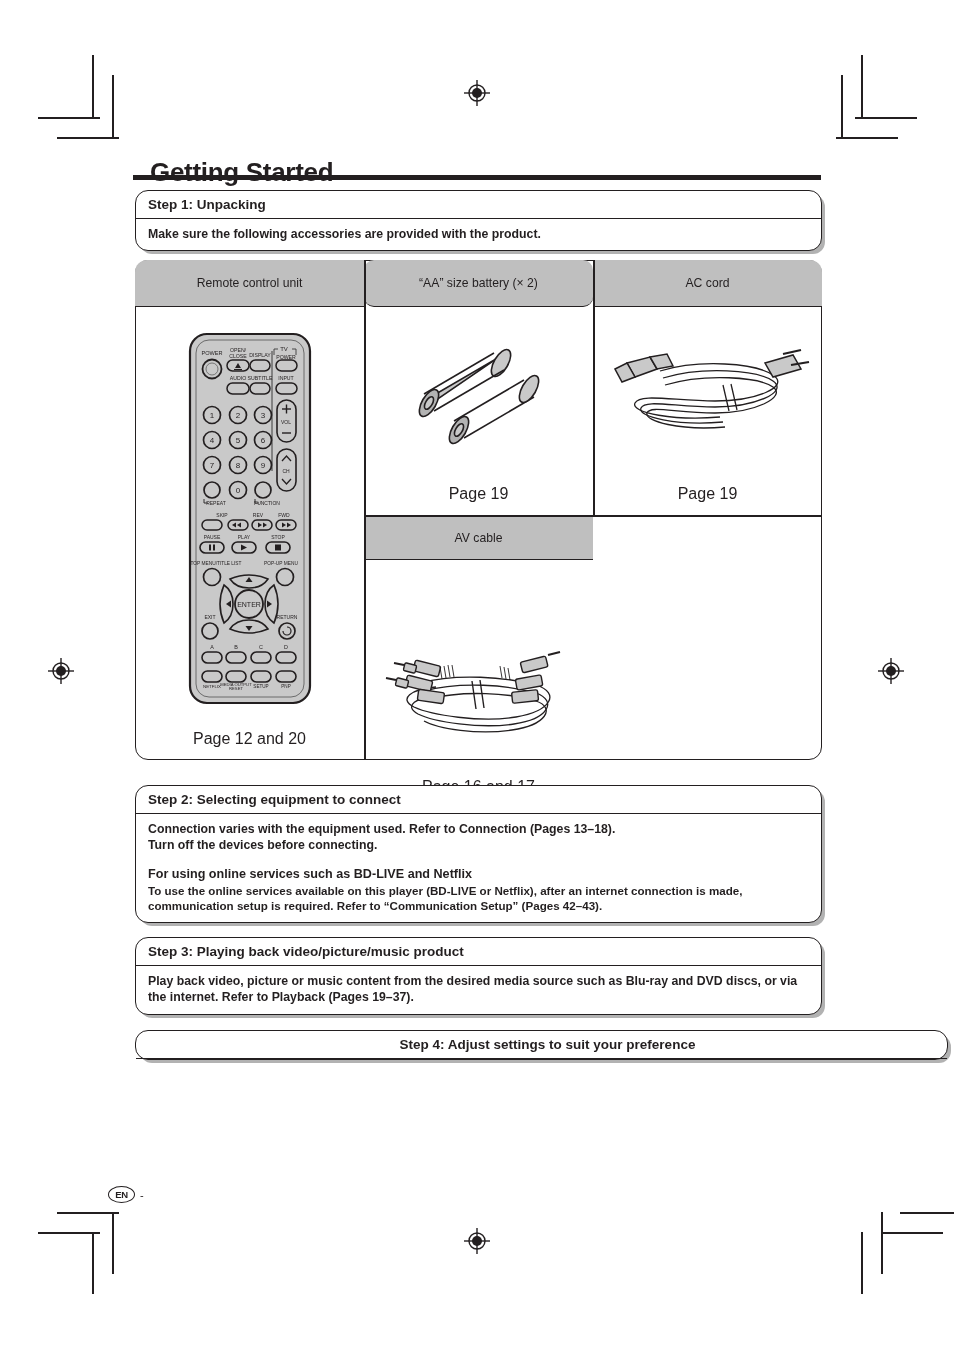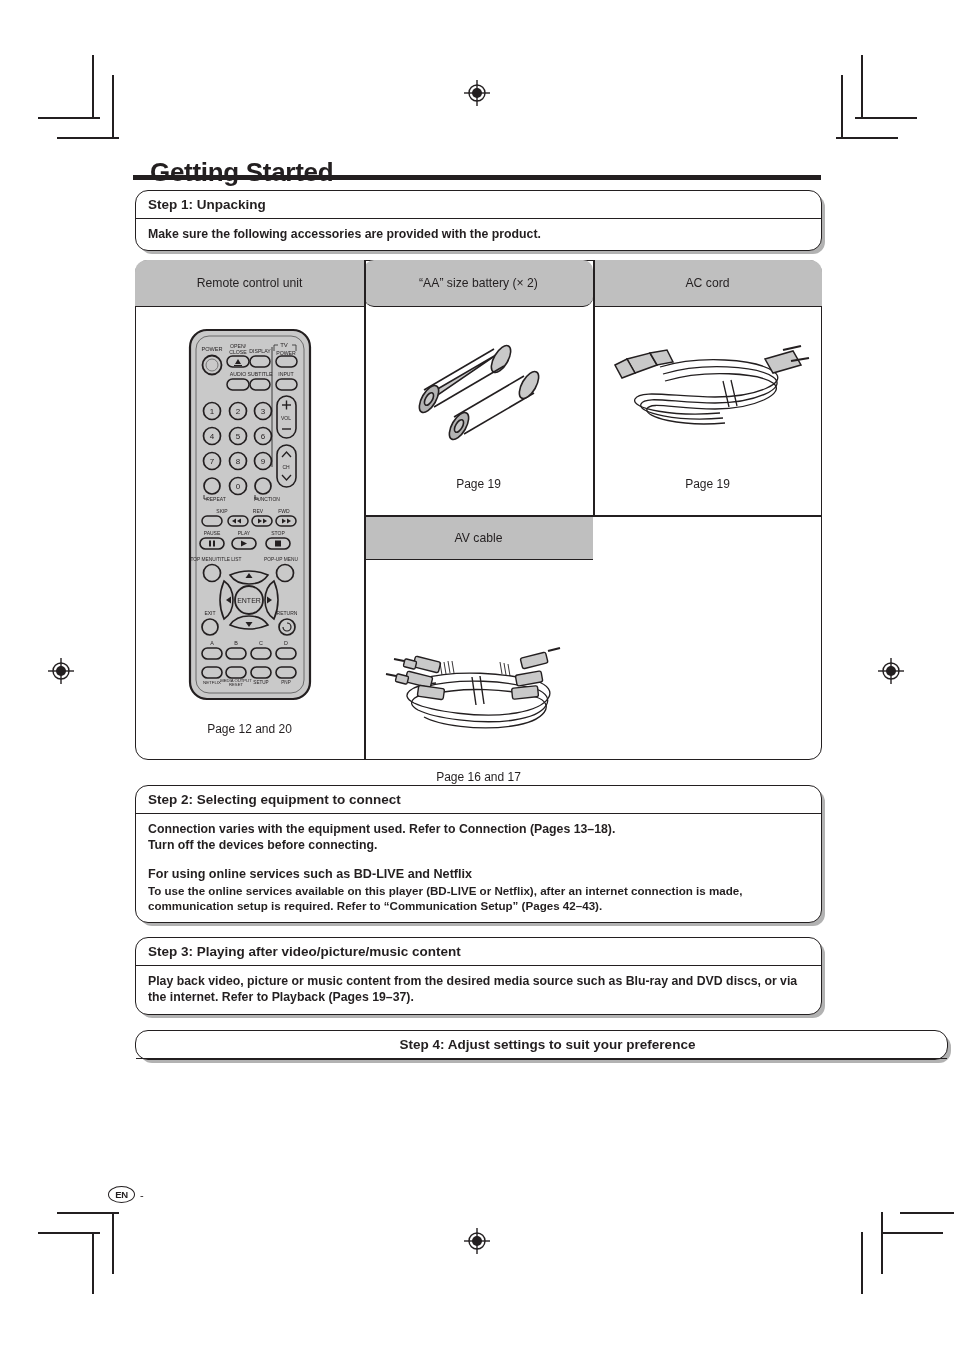--- a/index.html
+++ b/index.html
@@ -113,22 +113,22 @@
     box-sizing: border-box;
   }
   .acc-art {
     flex: 1 1 auto;
     display: flex;
     align-items: center;
     justify-content: center;
     width: 100%;
   }
   .acc-pageref {
-    font-size: 12px;
-    padding-bottom: 24px;
+    font-size: 16px;
+    padding-bottom: 12px;
     text-align: center;
   }
   .vdiv {
     position: absolute;
     width: 1.6px;
     background: #231f20;
   }
   .hdiv {
     position: absolute;
     height: 1.6px;
@@ -493,21 +493,21 @@
     <div class="step-head">Step 2: Selecting equipment to connect</div>
     <div class="step-body">
       <p>Connection varies with the equipment used. Refer to Connection (Pages 13–18).</p>
       <p>Turn off the devices before connecting.</p>
       <p class="sub-head">For using online services such as BD-LIVE and Netflix</p>
       <p class="sub-body">To use the online services available on this player (BD-LIVE or Netflix), after an internet connection is made, communication setup is required. Refer to “Communication Setup” (Pages 42–43).</p>
     </div>
   </div>
 
   <div class="step-box" style="left:135px; top:937px; width:687px;">
-    <div class="step-head">Step 3: Playing after video/picture/music content</div>
+    <div class="step-head">Step 3: Playing back video/picture/music product</div>
     <div class="step-body">
       <p>Play back video, picture or music content from the desired media source such as Blu-ray and DVD discs, or via the internet. Refer to Playback (Pages 19–37).</p>
     </div>
   </div>
 
   <div class="step-box" style="left:135px; top:1030px; width:813px;text-align:center;">
     <div class="step-head">Step 4: Adjust settings to suit your preference</div>
   </div>
 
   <div class="footer">

